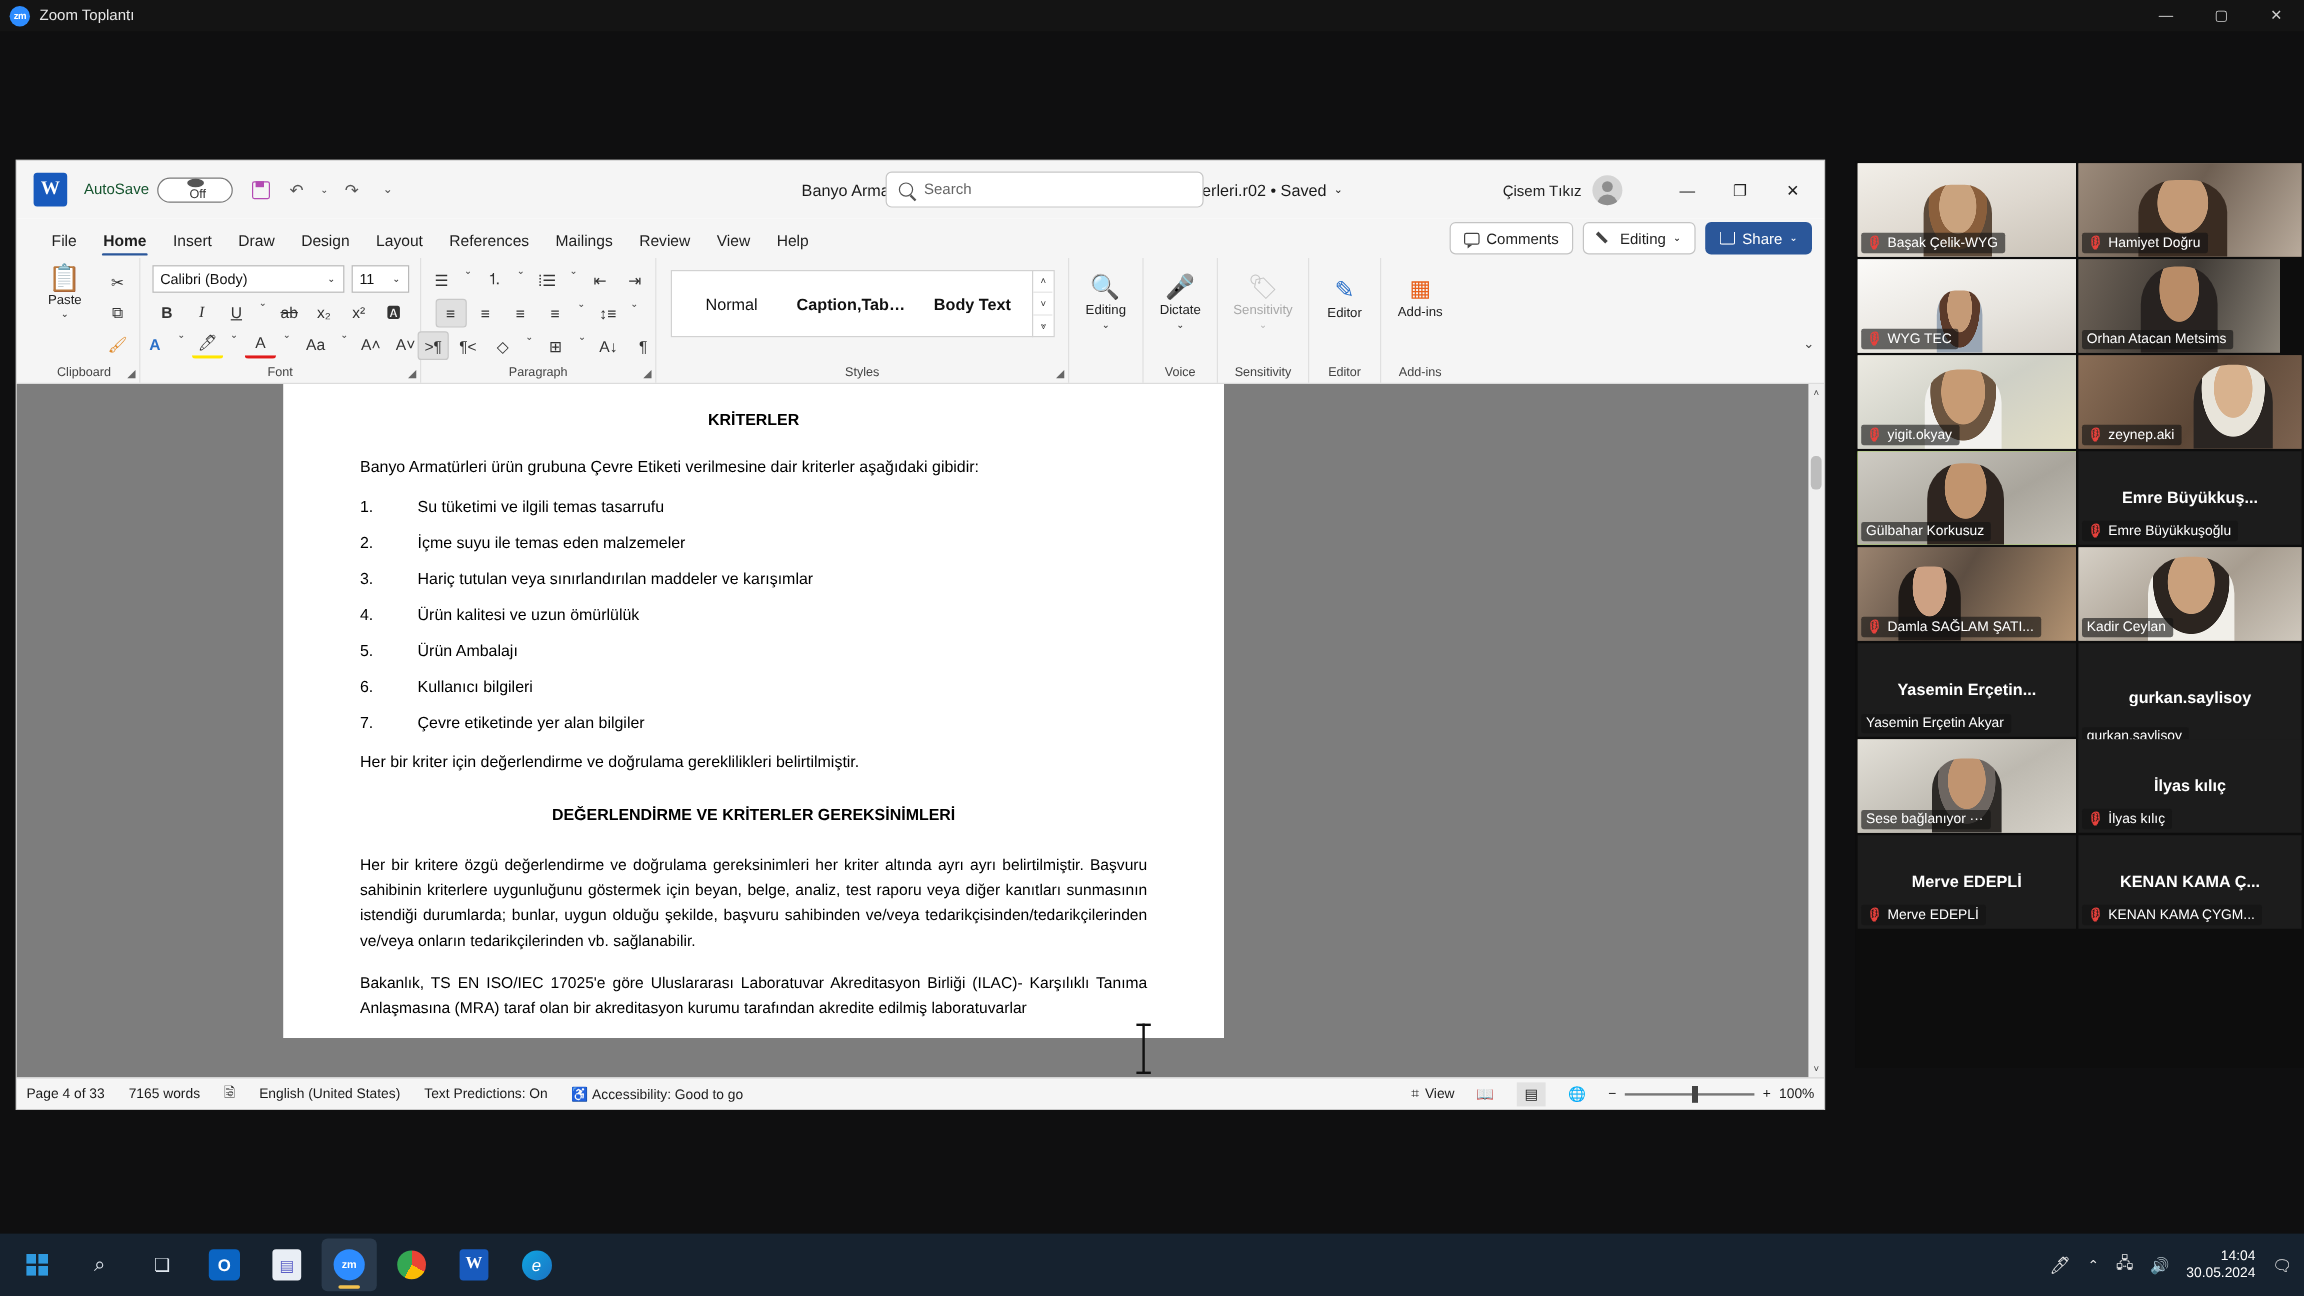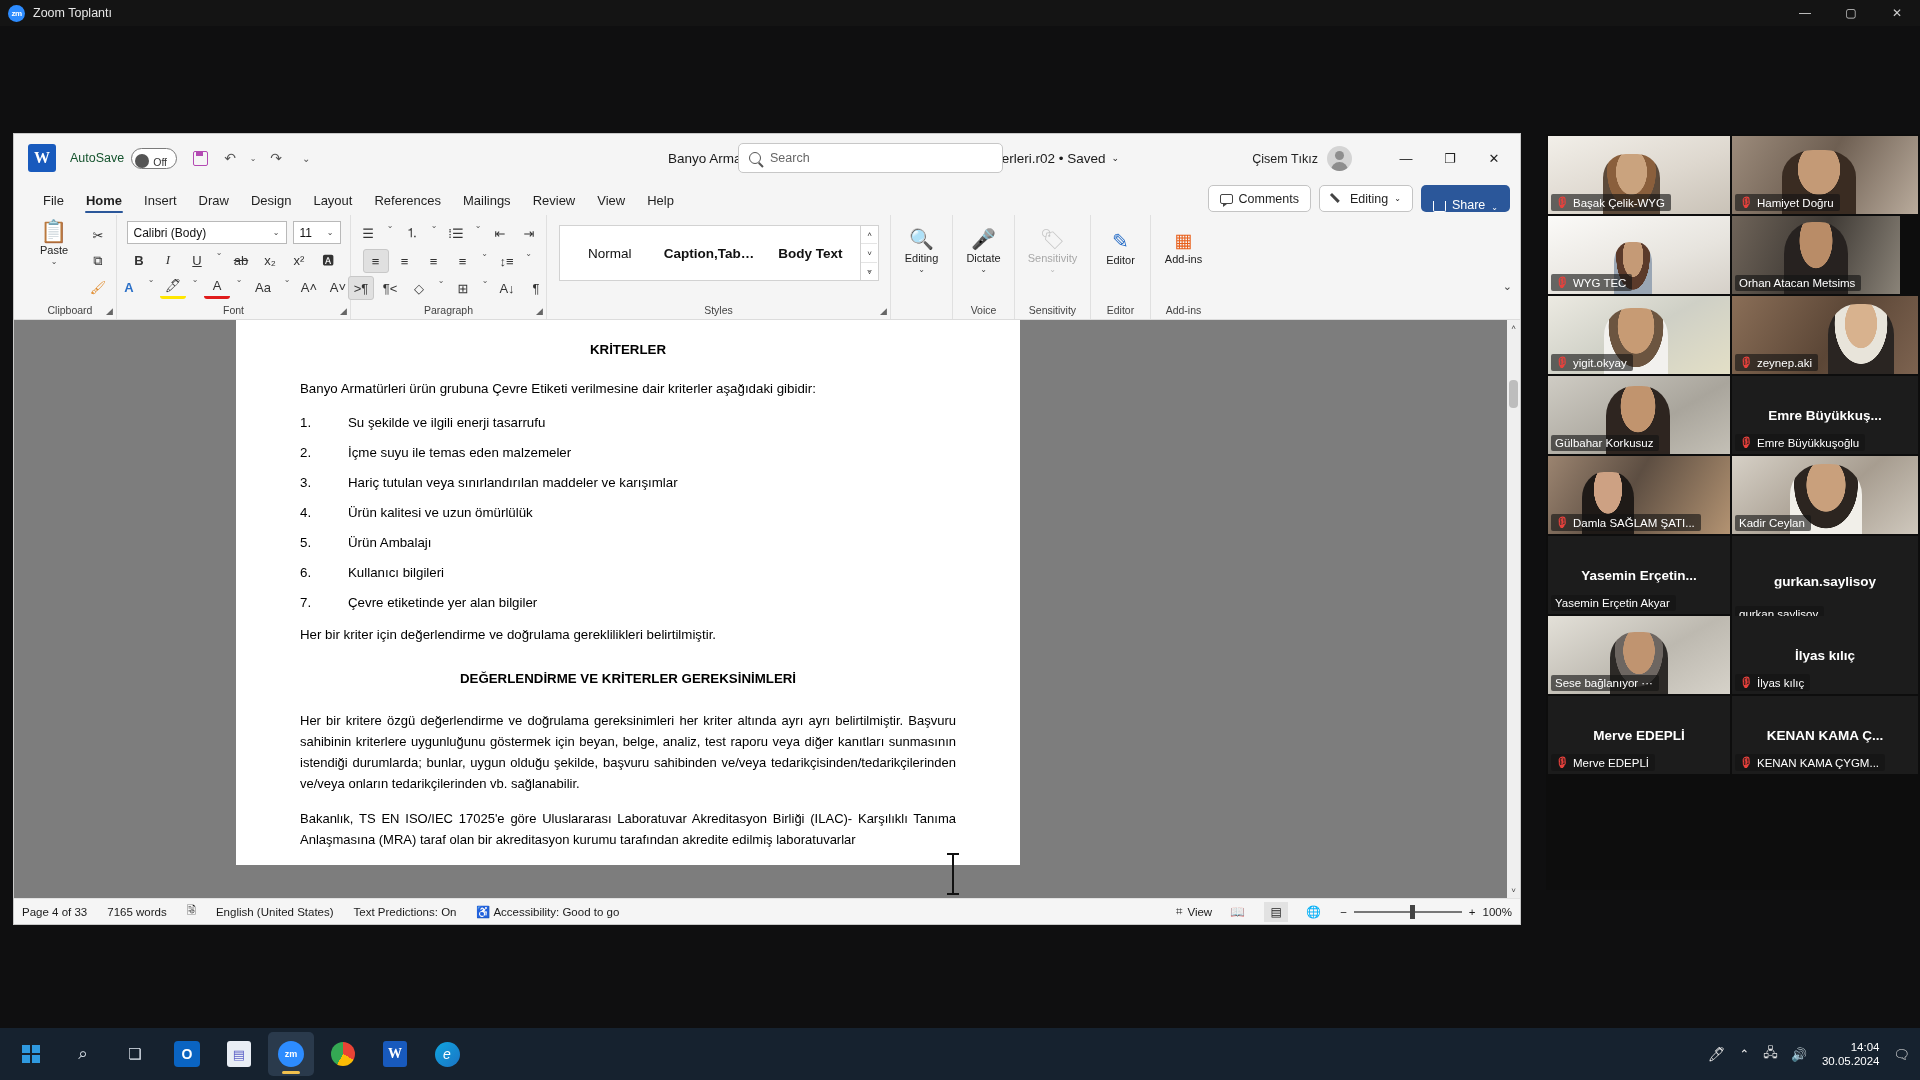--- a/index.html
+++ b/index.html
@@ -77,22 +77,22 @@
   }
   .w-title {
     height:48px; background:#f5f5f5; display:flex; align-items:center; padding:0 6px;
     position:relative;
   }
   .w-icon { width:28px; height:28px; background:#185abd; border-radius:3px;
     color:#fff; font-size:16px; font-weight:bold; display:flex; align-items:center;
     justify-content:center; margin-left:8px; font-family:"Liberation Serif",serif; }
   .autosave { display:flex; align-items:center; gap:7px; margin-left:14px; }
   .autosave .lbl { font-size:12.5px; color:#14532d; }
-  .toggle { width:46px; height:21px; border-radius:11px; border:1.3px solid #7a7a7a;
-    background:#fff; display:flex; align-items:flex-end; padding:0 3px; position:relative; }
+  .toggle { width:63px; height:21px; border-radius:11px; border:1.3px solid #7a7a7a;
+    background:#fff; display:flex; align-items:center; padding:0 3px; position:relative;flex-direction:column; }
   .toggle .knob { width:14px; height:14px; border-radius:50%; background:#555; }
   .toggle .off { font-size:10.5px; color:#333; margin-left:4px; }
   .qat { display:flex; align-items:center; gap:4px; margin-left:10px; }
   .qat-btn { width:26px; height:26px; display:flex; align-items:center; justify-content:center;
     font-size:14px; color:#555; }
   .save-ic { width:15px; height:15px; border:1.7px solid #b34ab3; border-radius:2px; position:relative; }
   .save-ic::after { content:""; position:absolute; left:2.5px; top:-1px; width:7px; height:5px; background:#b34ab3;}
   .doc-title { position:absolute; left:0; right:0; margin:auto; width:max-content;
     font-size:13.5px; color:#1a1a1a; display:flex; align-items:center; gap:6px;
     left:253px; }
@@ -120,21 +120,21 @@
   .w-tabs { height:33px; background:#f5f5f5; display:flex; align-items:flex-end;
     padding-left:18px; position:relative; }
   .w-tab { font-size:13px; color:#1f1f1f; padding:0 11px 7px 11px; cursor:pointer; position:relative; }
   .w-tab.active { font-weight:bold; }
   .w-tab.active::after { content:""; position:absolute; left:10px; right:10px; bottom:2px;
     height:2.4px; background:#2b579a; border-radius:2px; }
   .tabs-right { position:absolute; right:10px; bottom:3px; display:flex; align-items:center; gap:8px; }
   .pill-btn { height:27px; border:1px solid #c4c4c4; border-radius:5px; background:#fff;
     display:flex; align-items:center; gap:6px; padding:0 11px; font-size:12.5px; color:#1f1f1f; cursor:pointer;}
   .share-btn { height:27px; border:none; border-radius:5px; background:#2b579a; color:#fff;
-    display:flex; align-items:flex-end; gap:6px; padding:0 12px; font-size:12.5px; cursor:pointer;}
+    display:flex; align-items:center; gap:6px; padding:0 12px; font-size:12.5px; cursor:pointer;}
   .bubble-ic { width:13px; height:10px; border:1.4px solid #444; border-radius:2px; position:relative; }
   .bubble-ic::after{content:"";position:absolute;left:2px;bottom:-4px;border-left:4px solid #444;
     border-bottom:3px solid transparent;border-right:0;}
   .pencil-ic { width:13px; height:13px; position:relative; }
   .pencil-ic::before{content:"";position:absolute;left:1px;top:1px;width:11px;height:3px;
     background:#444;transform:rotate(45deg);transform-origin:left top;}
   .shareic { width:13px; height:11px; border:1.4px solid #fff; border-top:none; border-radius:0 0 2px 2px;}
 
   
   .ribbon { height:105px; background:#f5f5f5; border-bottom:1px solid #dcdcdc;
@@ -476,21 +476,21 @@
       <span class="ribbon-collapse">⌄</span>
     </div>
 
     <div class="docarea">
       <div class="page">
         <div class="doc-h">KRİTERLER</div>
         <div class="doc-p">Banyo Armatürleri ürün grubuna Çevre Etiketi verilmesine dair kriterler aşağıdaki gibidir:</div>
 
         <div class="doc-li">
           <span class="n">1.</span>
-          <span>Su şekilde ve ilgili enerji tasarrufu</span>
+          <span>Su tüketimi ve ilgili temas tasarrufu</span>
           </div>
         <div class="doc-li">
           <span class="n">2.</span>
           <span>İçme suyu ile temas eden malzemeler</span>
           </div>
         <div class="doc-li">
           <span class="n">3.</span>
           <span>Hariç tutulan veya sınırlandırılan maddeler ve karışımlar</span>
           </div>
         <div class="doc-li">

